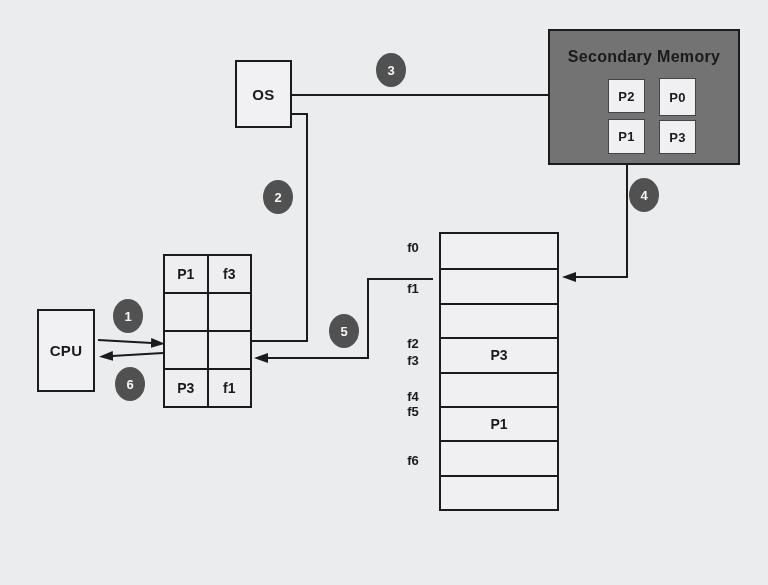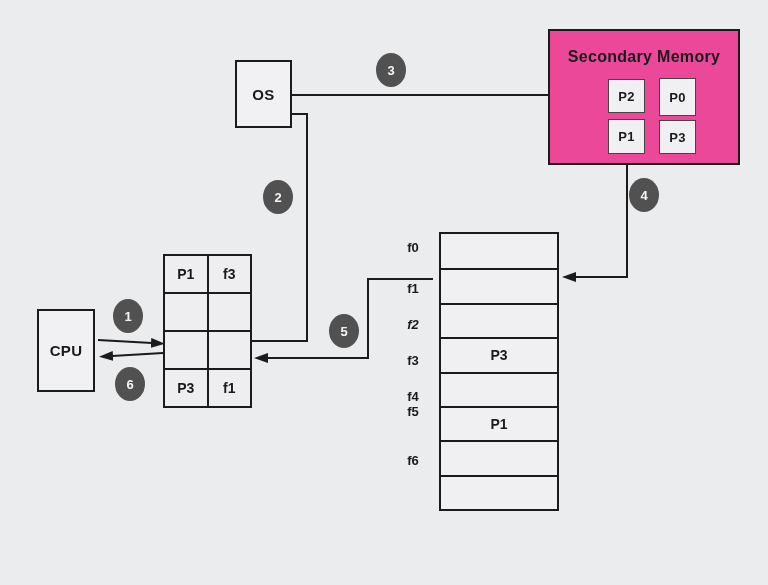--- a/index.html
+++ b/index.html
@@ -63,21 +63,21 @@
     box-sizing:border-box;
   }
   .mm-row + .mm-row{border-top:2px solid #1b1b1b;}
 
   .flabel{
     position:absolute;width:28px;text-align:center;
     font-weight:bold;font-size:13px;
   }
   .fl-0{left:399px;top:240px;}
   .fl-1{left:399px;top:281px;}
-  .fl-2{left:399px;top:317px;font-style:italic;}
+  .fl-2{left:399px;top:336px;}
   .fl-3{left:399px;top:353px;}
   .fl-4{left:399px;top:389px;}
   .fl-5{left:399px;top:404px;}
   .fl-6{left:399px;top:453px;}
 
   .caption{
     position:absolute;font-weight:bold;font-size:17px;text-align:center;
   }
   .cap-pt{left:150px;top:436px;width:120px;}
   .cap-mm{left:432px;top:525px;width:140px;}
@@ -123,21 +123,21 @@
   </svg>
 
   <div class="box" style="left:37px;top:309px;width:58px;height:83px;">
     <span>CPU</span>
   </div>
 
   <div class="box" style="left:193px;top:60px;width:57px;height:68px;margin-left:42px;">
     <span>OS</span>
   </div>
 
-  <div class="box sm-box" style="left:548px;top:29px;width:192px;height:136px;background:#ec4899;">
+  <div class="box sm-box" style="left:548px;top:29px;width:192px;height:136px;background:#737373;">
     <div class="sm-title">Secondary Memory</div>
     <div class="pbox" style="left:58px;top:48px;width:37px;height:34px;">P2</div>
     <div class="pbox" style="left:109px;top:47px;width:37px;height:38px;">P0</div>
     <div class="pbox" style="left:58px;top:88px;width:37px;height:35px;">P1</div>
     <div class="pbox" style="left:109px;top:89px;width:37px;height:34px;">P3</div>
   </div>
 
   <div class="pt">
     <div class="pt-cell">P1</div>
     <div class="pt-cell">f3</div>

